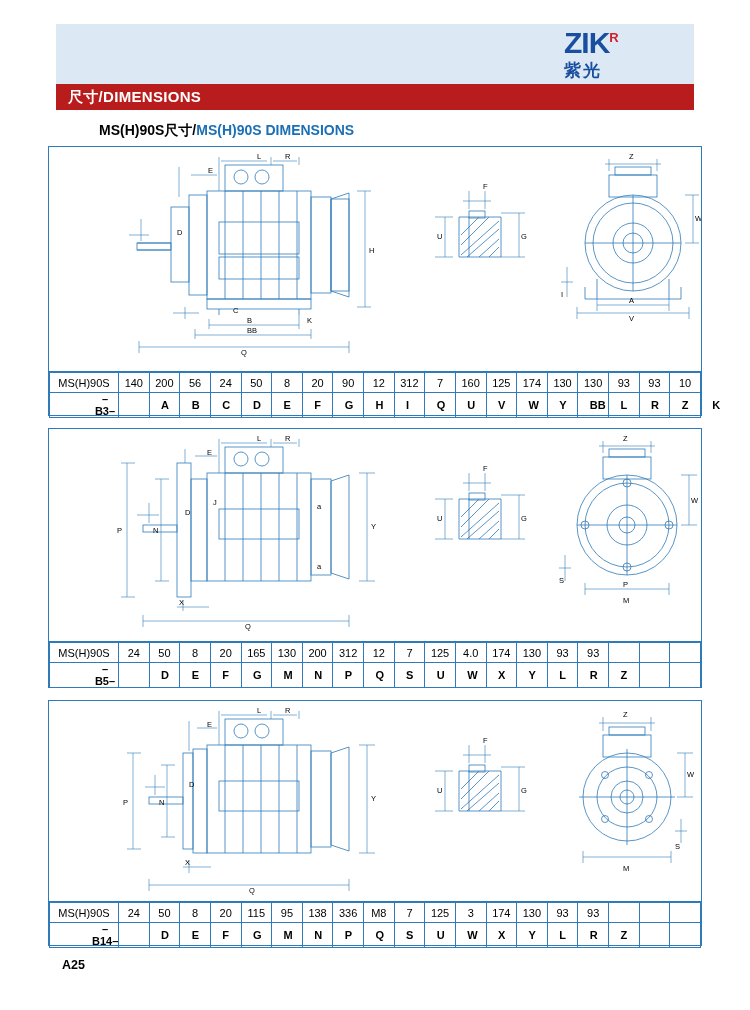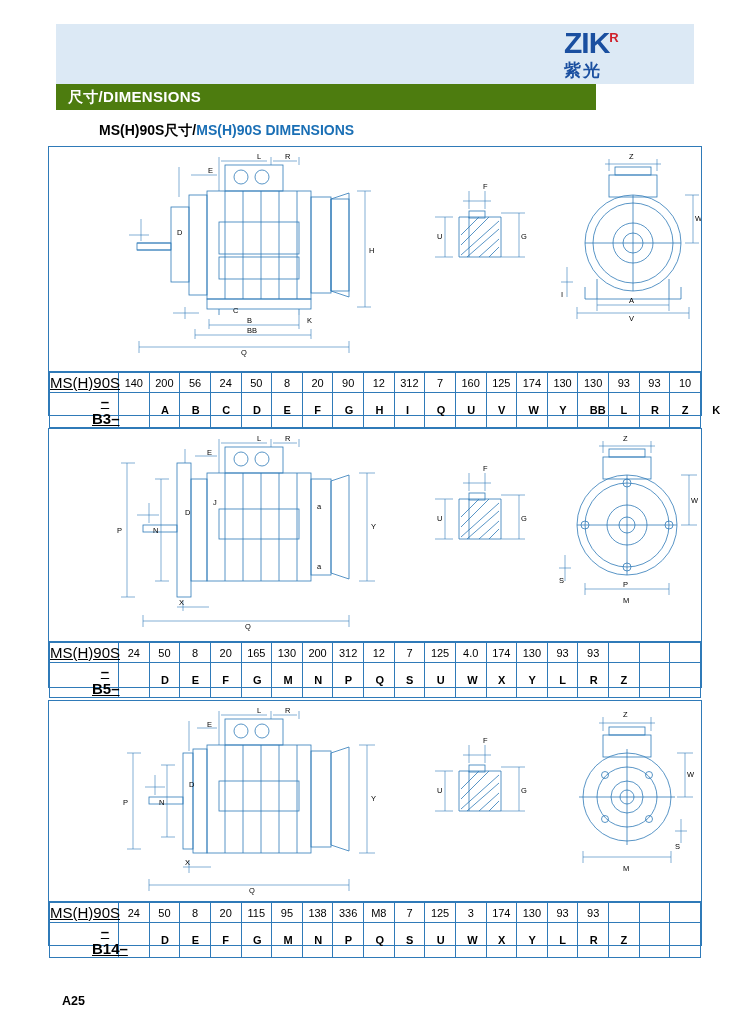--- a/index.html
+++ b/index.html
@@ -53,23 +53,23 @@
     margin-top: 4px;
     font-size: 17px;
     font-weight: bold;
     color: #1a4fa0;
     letter-spacing: 2px;
   }
   .title-bar {
     position: absolute;
     left: 56px;
     top: 84px;
-    width: 540px;
+    width: 638px;
     height: 26px;
-    background: #4d7c0f;
+    background: #b91c1c;
     color: #fff;
     display: flex;
     align-items: center;
   }
   .title-bar .tb-text {
     font-size: 15px;
     font-weight: bold;
     padding-left: 12px;
     letter-spacing: 0.3px;
   }
@@ -122,37 +122,35 @@
     font-family: "Liberation Sans", sans-serif;
     padding: 0;
     color: #000;
   }
   table.dim-table tr.row-label td {
     font-weight: bold;
     padding-left: 42px;
   }
   table.dim-table td.namecell {
     width: 68px;
-    font-size: 15px;
+    font-size: 11px;
     font-weight: normal;
-    text-decoration: underline;
   }
   .tbl-wrap {
     border-top: 1px solid #2f7ab8;
   }
 
   
   .page-num {
     position: absolute;
     left: 62px;
     top: 958px;
     font-size: 12.5px;
     font-weight: bold;
     color: #000;
-    margin-top: 36px;
   }
 
   svg { display: block; }
 </style>
 </head>
 <body>
 
 <div class="page">
 
   <div class="header-band"></div>

